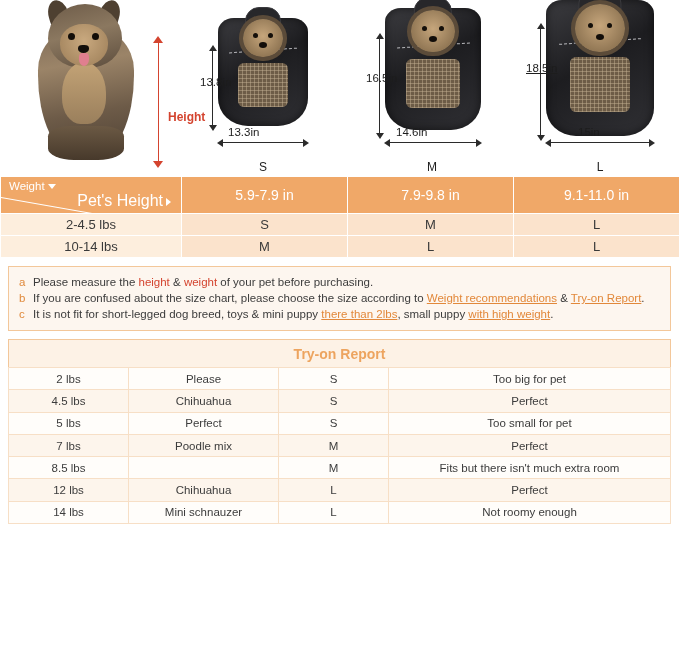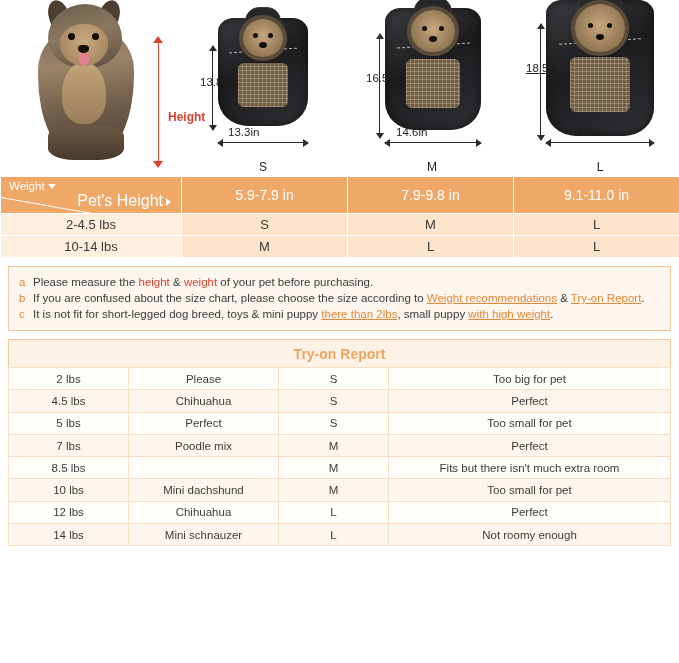--- a/index.html
+++ b/index.html
@@ -469,26 +469,20 @@
       <td class="c3">M</td>
       <td>Perfect</td>
     </tr>
     <tr>
       <td class="c1">8.5 lbs</td>
       <td class="c2"></td>
       <td class="c3">M</td>
       <td>Fits but there isn't much extra room</td>
     </tr>
     <tr>
-      <td class="c1">10 lbs</td>
-      <td class="c2">Mini dachshund</td>
-      <td class="c3">M</td>
-      <td>Too small for pet</td>
-    </tr>
-    <tr>
       <td class="c1">12 lbs</td>
       <td class="c2">Chihuahua</td>
       <td class="c3">L</td>
       <td>Perfect</td>
     </tr>
     <tr>
       <td class="c1">14 lbs</td>
       <td class="c2">Mini schnauzer</td>
       <td class="c3">L</td>
       <td>Not roomy enough</td>

